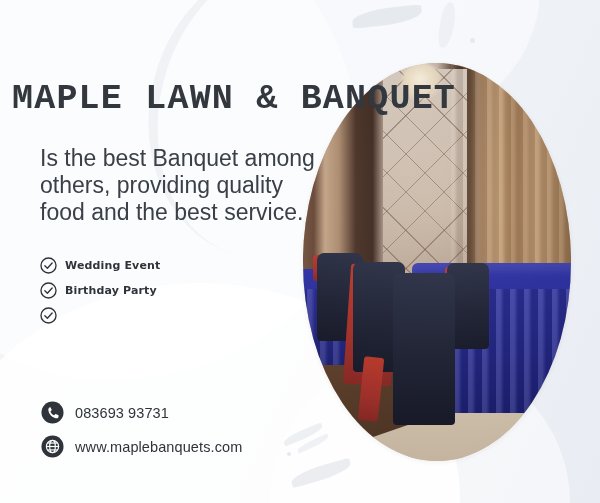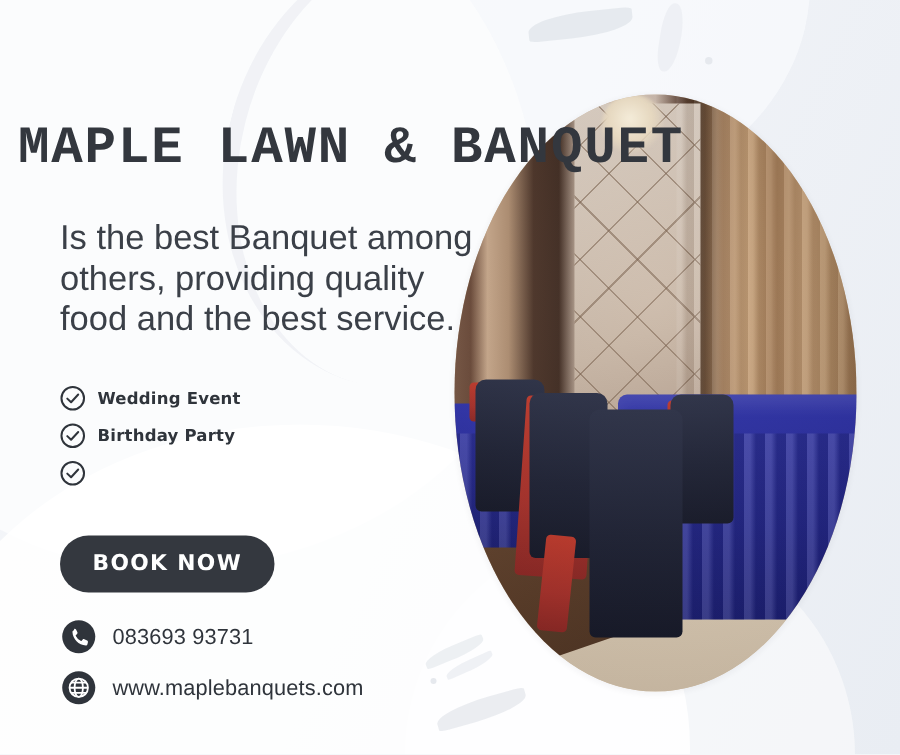--- a/index.html
+++ b/index.html
@@ -317,21 +317,21 @@
     cursor: pointer;
     display: flex;
     align-items: center;
     justify-content: center;
     padding: 0;
   }
 
   .contact {
     position: absolute;
     left: 41px;
-    top: 410px;
+    top: 398px;
     text-align: right;
   }
   .contact-row {
     display: flex;
     align-items: center;
     height: 29px;
   }
   .contact-row + .contact-row { margin-top: 5px; }
   .contact-icon {
     width: 23px; height: 23px;
@@ -422,21 +422,20 @@
       <span class="check-icon">
         <svg viewBox="0 0 24 24" width="19" height="19" fill="none" stroke="#2f343b" stroke-width="1.7" stroke-linecap="round" stroke-linejoin="round">
           <circle cx="12" cy="12" r="9.5"></circle>
           <polyline points="7.4,12.3 10.6,15.4 16.6,8.8"></polyline>
         </svg>
       </span>
     </div>
 
   </div>
 
-  <button class="book-button">BOOK NOW</button>
 
   <div class="contact">
 
     <div class="contact-row">
       <span class="contact-icon">
         <svg viewBox="0 0 24 24" width="23" height="23">
           <circle cx="12" cy="12" r="11.5" fill="#2f343b"></circle>
           <path d="M9.0 6.4c.45-.1.9.12 1.1.53l.96 1.98c.18.37.1.82-.2 1.1l-.78.74c-.2.19-.25.48-.13.72a7.6 7.6 0 0 0 3.36 3.36c.24.12.53.07.72-.13l.74-.78c.28-.3.73-.38 1.1-.2l1.98.96c.41.2.63.65.53 1.1l-.34 1.5a1.05 1.05 0 0 1-1.1.82c-5.02-.3-9.03-4.31-9.33-9.33a1.05 1.05 0 0 1 .82-1.1z" fill="#ffffff"></path>
         </svg>
       </span>

